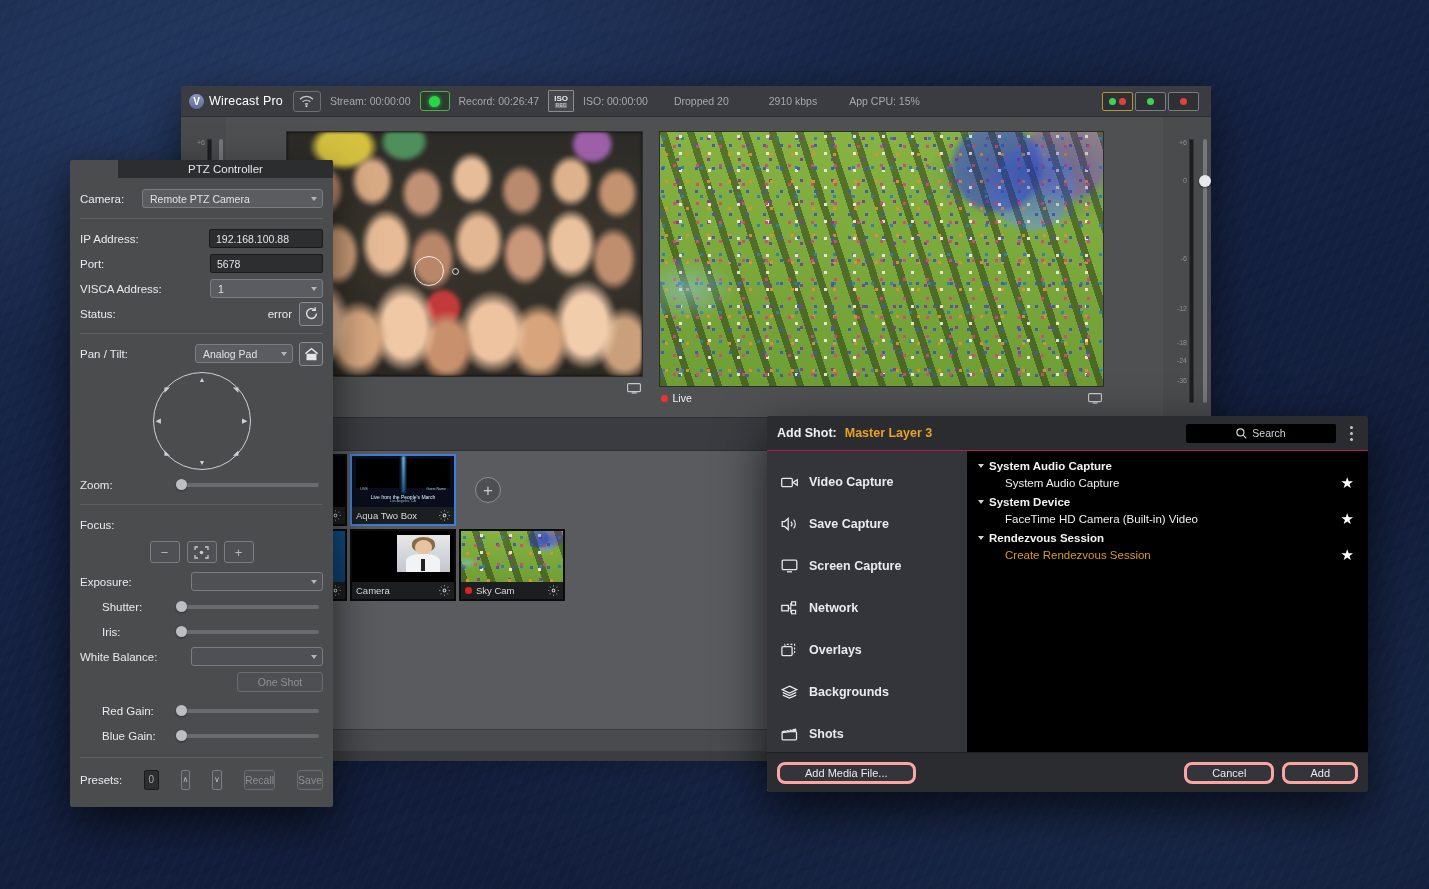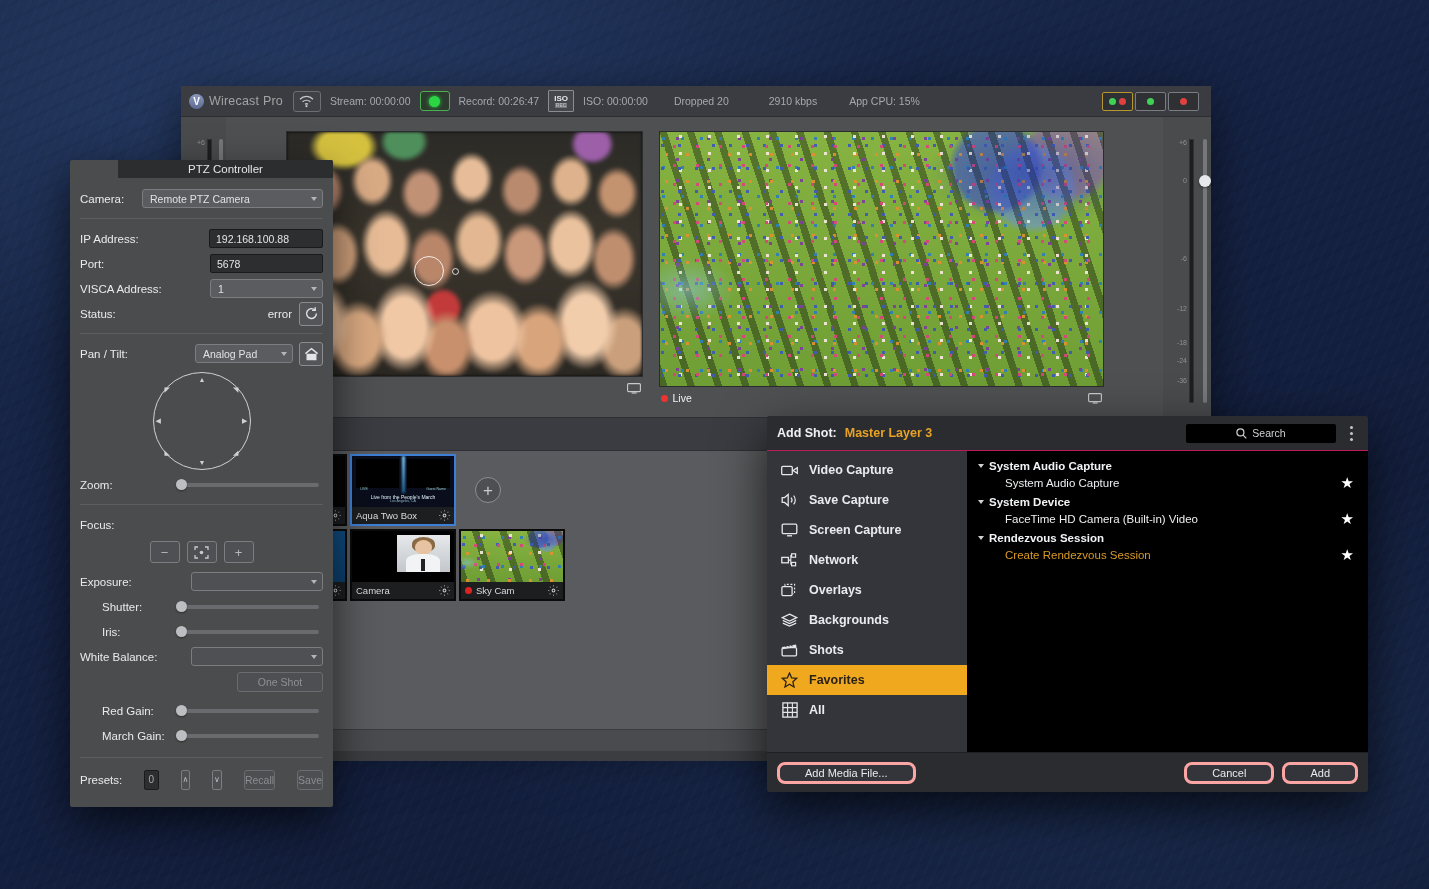--- a/index.html
+++ b/index.html
@@ -34,21 +34,21 @@
   .wc-titlebar {
     height: 31px; background: #3a3c41; display: flex; align-items: center;
     padding: 0 8px; gap: 0px; border-bottom: 1px solid #2b2d31;
   }
   .wc-logo {
     width: 15px; height: 15px; border-radius: 50%;
     background: linear-gradient(#8c98bd,#5c6a92);
     display: flex; align-items: center; justify-content: center;
     color: #fff; font-size: 10px; font-weight: bold; margin-right: 5px;
   }
-  .wc-apptitle { color: #a3a3a3; font-size: 12.5px; margin-right: 10px; letter-spacing: .2px;}
+  .wc-apptitle { color: #ffffff; font-size: 12.5px; margin-right: 10px; letter-spacing: .2px;}
   .wc-iconbtn {
     width: 28px; height: 21px; border: 1px solid #6c6e73; border-radius: 3px;
     display:flex;align-items:center;justify-content:center; margin-right: 9px;
     background: #3f4146;
   }
   .wc-stat { color: #a6a8ac; font-size: 10.5px; white-space: nowrap; }
   .wc-recbtn {
     width: 30px; height: 20px; border: 1px solid #4caf50; border-radius: 3px;
     display:flex;align-items:center;justify-content:center; background: #2d3a2e;
     margin: 0 9px;
@@ -296,21 +296,21 @@
     padding:0 10px; gap:8px; border-bottom:1px solid #be185d;}
   .as-head .t1 { color:#f0f1f3;font-size:12.5px;font-weight:bold;}
   .as-head .t2 { color:#e8a225;font-size:12.5px;font-weight:bold;}
   .as-search { margin-left:auto; width:150px;height:19px;background:#000;border-radius:2px;
     display:flex;align-items:center;justify-content:center;gap:5px;color:#cfd1d5;font-size:10.5px;}
   .as-kebab { width:14px;display:flex;flex-direction:column;align-items:center;gap:3px;}
   .as-kebab s{width:3px;height:3px;border-radius:50%;background:#c3c5c9;}
   .as-main { flex:1; display:flex; min-height:0; }
   .as-side { width:200px; background:#33353a; padding-top:4px; }
   .as-item { height:30px;display:flex;align-items:center;gap:11px;padding:0 14px;
-    color:#e9ebee;font-size:12.5px;font-weight:bold;}
+    color:#e9ebee;font-size:12.5px;font-weight:bold;margin-top:12px;}
   .as-item.active { background:#f0a91f; color:#2a2218; }
   .as-ico { width:17px;height:17px;display:flex;align-items:center;justify-content:center;}
   .as-list { flex:1; background:#000; padding:8px 0 0 0; overflow:hidden; }
   .as-grp { color:#f2f3f5;font-size:11.5px;font-weight:bold;display:flex;align-items:center;
     gap:6px;padding:1px 0 1px 12px;}
   .tri { border-left:4px solid #cfd1d5;border-top:3.5px solid transparent;
     border-bottom:3.5px solid transparent; transform: rotate(90deg); }
   .as-rowitem{display:flex;align-items:center;padding:2px 14px 2px 38px;}
   .as-rowitem .nm{color:#eceef0;font-size:11.5px;}
   .as-rowitem .nm.accent{color:#d99a26;}
@@ -776,21 +776,21 @@
     </div>
 
     <div class="row" style="margin-top:4px;">
       <span class="lab ind" style="width:96px;">Red Gain:</span>
       <div class="slider long" style="margin-right:4px;">
         <div class="knob" style="left:0%;"></div>
       </div>
     </div>
 
     <div class="row">
-      <span class="lab ind" style="width:96px;">March Gain:</span>
+      <span class="lab ind" style="width:96px;">Blue Gain:</span>
       <div class="slider long" style="margin-right:4px;">
         <div class="knob" style="left:0%;"></div>
       </div>
     </div>
 
     <div class="hr" style="margin:9px 0;"></div>
 
     <div class="row presetrow">
       <span class="lab">Presets:</span>
       <div class="pnum">

